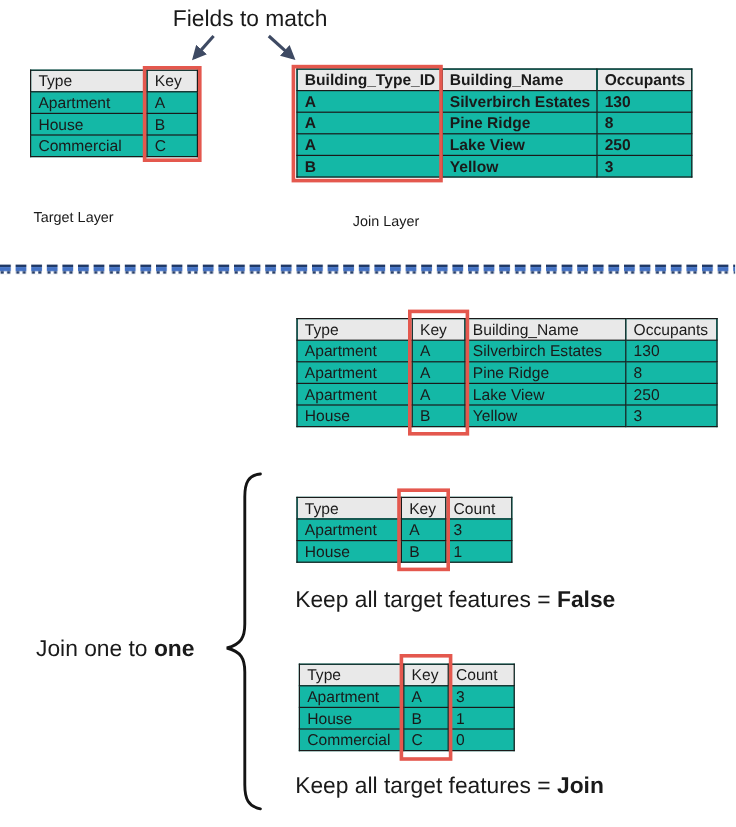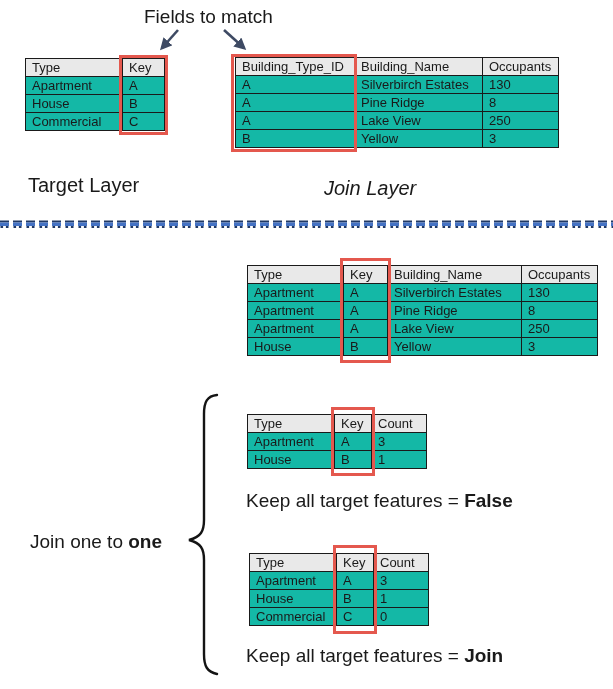--- a/index.html
+++ b/index.html
@@ -33,21 +33,21 @@
   .keybox {
     position: absolute;
     border: 3px solid #e4584e;
     background: transparent;
     pointer-events: none;
   }
 
   
   .lbl { position: absolute; white-space: nowrap; }
   .fs15 { font-size: 19px; }
-  .fs16 { font-size: 20px; }
+  .fs16 { font-size: 12px; }
   .b { font-weight: bold; }
 
   svg { display: block; }
 </style>
 </head>
 <body>
 
 <div class="canvas">
 
   <div class="lbl fs15" style="left:144px; top:6px;">Fields to match</div>
@@ -83,21 +83,21 @@
       </tr>
       <tr>
         <td>Commercial</td>
         <td>C</td>
       </tr>
     </tbody>
       </table>
     <div class="keybox" style="left:94px; top:-3px; width:49px; height:80px;"></div>
   </div>
 
-  <div class="twrap" style="left:235px; top:57px;">
+  <div class="twrap" style="left:247px; top:57px;font-weight:bold;">
     <table class="dtable">
       <colgroup>
           <col style="width:119px">
           <col style="width:128px">
           <col style="width:76px">
         </colgroup>
       <tbody>
           <tr class="hdr">
         <td>Building_Type_ID</td>
         <td>Building_Name</td>
@@ -122,21 +122,21 @@
         <td>B</td>
         <td>Yellow</td>
         <td>3</td>
       </tr>
     </tbody>
       </table>
     <div class="keybox" style="left:-4px; top:-3px; width:126px; height:98px;"></div>
   </div>
 
   <div class="lbl fs16" style="left:28px; top:174px;">Target Layer</div>
-  <div class="lbl fs16" style="left:324px; top:177px;font-style:italic;">Join Layer</div>
+  <div class="lbl fs16" style="left:294px; top:177px;">Join Layer</div>
 
   <svg class="abs" style="left:0; top:220px;" width="613" height="9" aria-hidden="true">
     <defs>
       <pattern id="trackdash" width="13" height="9" patternUnits="userSpaceOnUse">
         <rect x="0" y="0.5" width="9" height="2" fill="#1f3864"></rect>
         <rect x="0" y="2.5" width="9" height="3.5" fill="#4472c4"></rect>
         <rect x="0.5" y="6" width="2.6" height="2" fill="#1f3864"></rect>
         <rect x="5.9" y="6" width="2.6" height="2" fill="#1f3864"></rect>
       </pattern>
     </defs>

